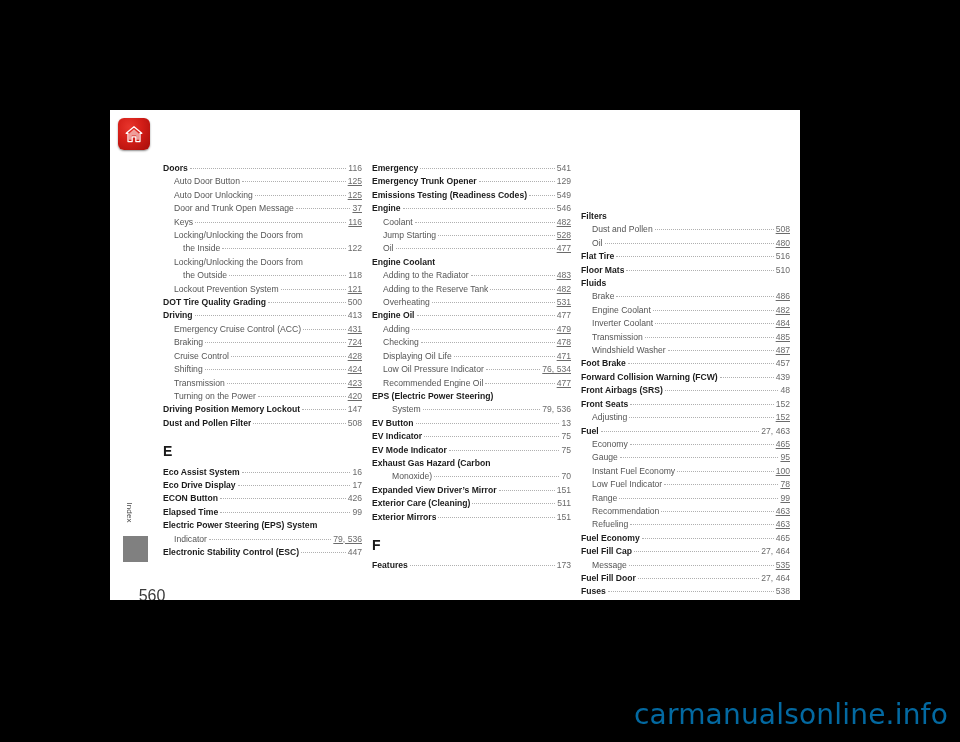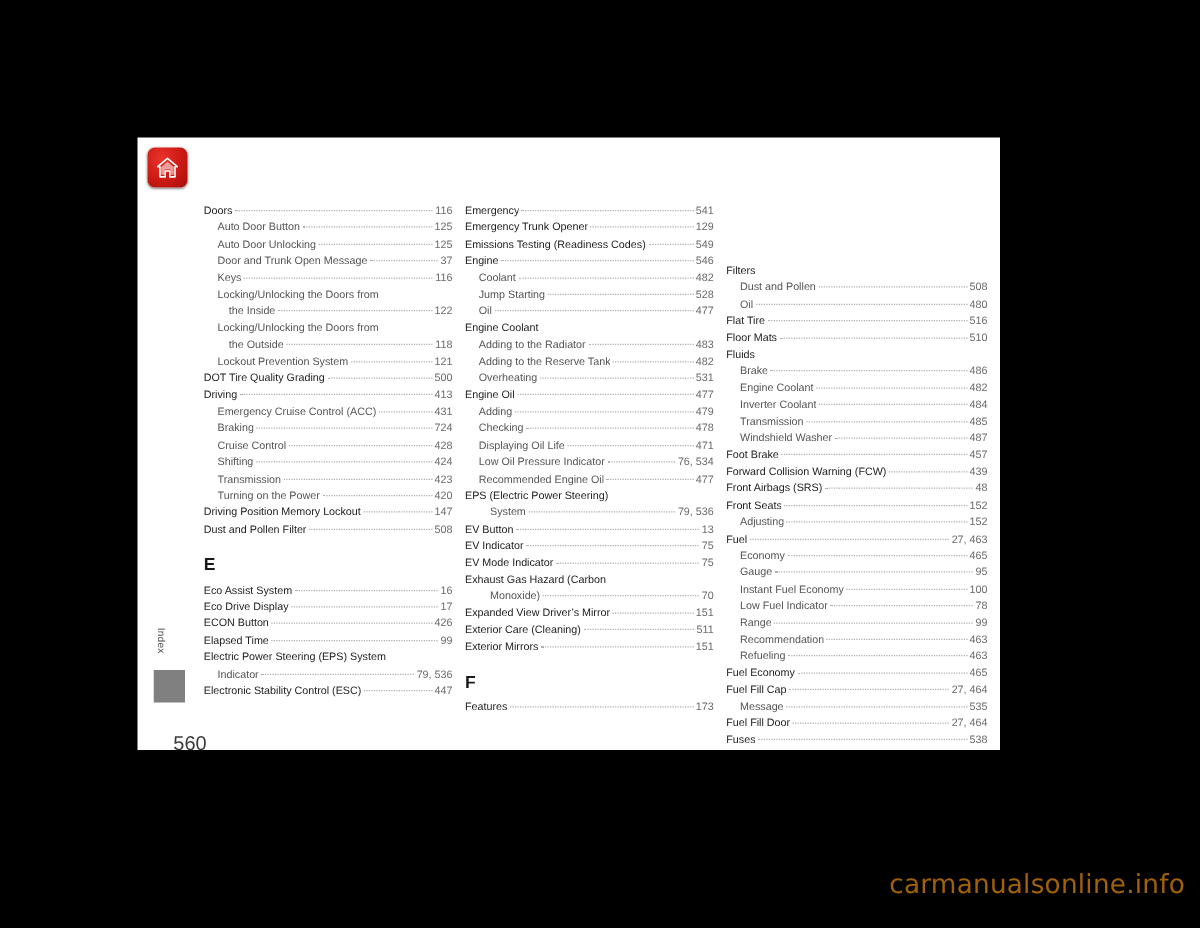--- a/index.html
+++ b/index.html
@@ -108,35 +108,35 @@
     position: relative;
     top: -2px;
     height: 1px;
   }
   .entry .pg {
     flex: 0 0 auto;
     text-align: right;
   }
 
   
-  .lvl0 .txt { font-weight: normal; color: #1c1c1c; }
+  .lvl0 .txt { font-weight: bold; color: #1c1c1c; }
   .lvl0 .pg  { font-weight: normal; color: #6b6b6b; }
   .lvl1 { padding-left: 11px; }
   .lvl1 .txt { color: #555555; }
-  .lvl1 .pg  { color: #6b6b6b; }
+  .lvl1 .pg  { color: #6b6b6b; text-decoration: underline; }
   .lvl2 { padding-left: 20px; }
   .lvl2 .txt { color: #555555; }
   .lvl2 .pg  { color: #6b6b6b; }
 
   
   #watermark {
     position: absolute;
-    right: 12px; bottom: 23px;
-    font-size: 21px;
-    color: #a16207;
+    right: 12px; bottom: 11px;
+    font-size: 28px;
+    color: #0369a1;
     letter-spacing: .2px;
     font-family: "DejaVu Sans", sans-serif;
   }
 </style>
 </head>
 <body>
 
 <div id="viewport">
 
   <div id="page">

